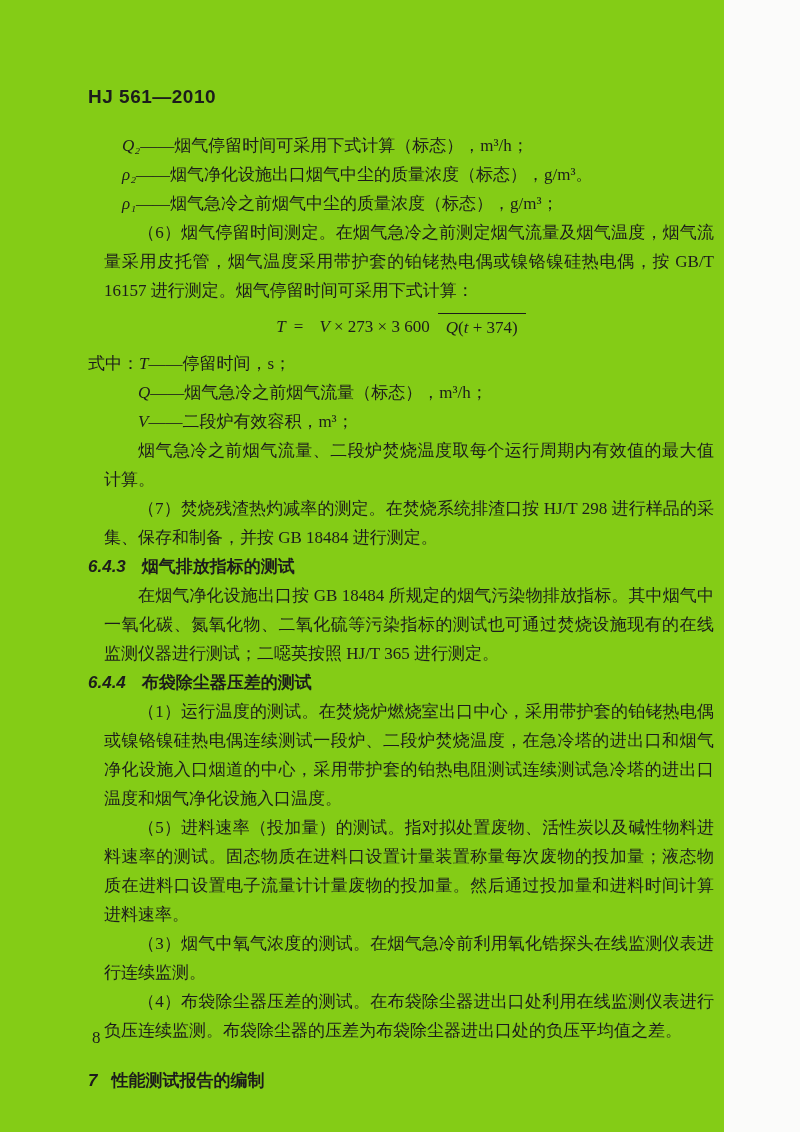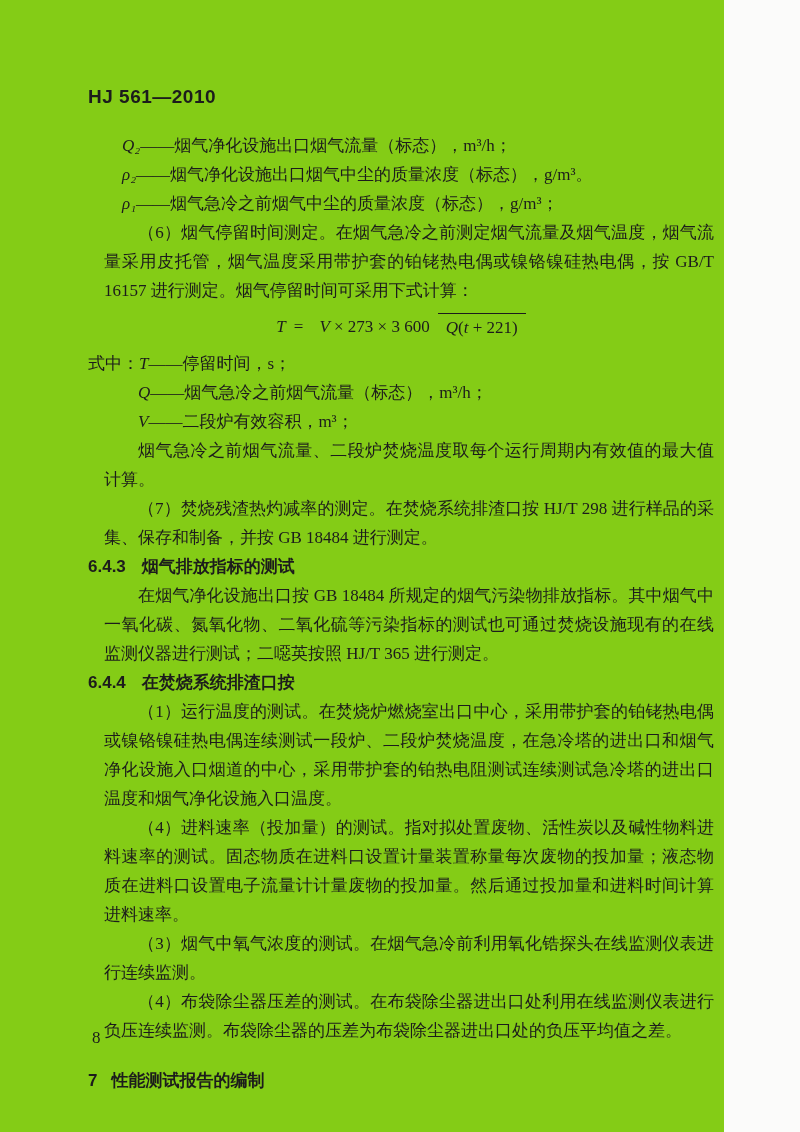--- a/index.html
+++ b/index.html
@@ -36,67 +36,67 @@
   .formula-row .lhs { font-style:italic; margin-right:8px; }
   .formula-row .eq { margin-right:8px; }
   .frac { display:inline-flex; flex-direction:row; vertical-align:middle; }
   .frac .fnum, .frac .fden { padding:0 8px; line-height:27px; }
   .frac .fden { border-top:1.4px solid #1c1c1c; }
   .mvar { font-style:italic; }
   .heading {
     font-family:"Liberation Sans","DejaVu Sans",sans-serif;
     font-weight:bold; font-size:17px; text-align:left;
   }
-  .heading .hnum { margin-right:16px; }
+  .heading .hnum { margin-right:16px;font-style:italic; }
   .chapter { margin-top:21px; margin-bottom:20px; }
   .chapter .hnum { margin-right:14px; }
   .page-num {
     position:absolute; left:92px; top:1028px; font-size:17px;
   }
 </style>
 </head>
 <body>
 
 <div class="page">
 
   <div class="doc-header">HJ 561—2010</div>
 
   <div class="content">
 
-    <p class="sym-def"><span class="sym">Q₂</span><span>——烟气净化设施出口烟气流量（标态），m³/h；</span></p>
+    <p class="sym-def"><span class="sym">Q₂</span><span>——烟气停留时间可采用下式计算（标态），m³/h；</span></p>
     <p class="sym-def"><span class="sym">ρ₂</span><span>——烟气净化设施出口烟气中尘的质量浓度（标态），g/m³。</span></p>
     <p class="sym-def"><span class="sym">ρ₁</span><span>——烟气急冷之前烟气中尘的质量浓度（标态），g/m³；</span></p>
 
     <p class="indent">（6）烟气停留时间测定。在烟气急冷之前测定烟气流量及烟气温度，烟气流量采用皮托管，烟气温度采用带护套的铂铑热电偶或镍铬镍硅热电偶，按 GB/T 16157 进行测定。烟气停留时间可采用下式计算：</p>
 
     <div class="formula-row">
       <span class="lhs">T</span>
       <span class="eq">=</span>
       <span class="frac">
         <span class="fnum"><span class="mvar">V</span><span> × 273 × 3 600</span></span>
-        <span class="fden"><span class="mvar">Q</span><span>(</span><span class="mvar">t</span><span> + 221)</span></span>
+        <span class="fden"><span class="mvar">Q</span><span>(</span><span class="mvar">t</span><span> + 374)</span></span>
       </span>
     </div>
 
     <p class="where"><span>式中：</span><span class="sym">T</span><span>——停留时间，s；</span></p>
     <p class="sub-def"><span class="sym">Q</span><span>——烟气急冷之前烟气流量（标态），m³/h；</span></p>
     <p class="sub-def"><span class="sym">V</span><span>——二段炉有效容积，m³；</span></p>
 
     <p class="indent">烟气急冷之前烟气流量、二段炉焚烧温度取每个运行周期内有效值的最大值计算。</p>
 
     <p class="indent">（7）焚烧残渣热灼减率的测定。在焚烧系统排渣口按 HJ/T 298 进行样品的采集、保存和制备，并按 GB 18484 进行测定。</p>
 
     <p class="heading"><span class="hnum">6.4.3</span><span>烟气排放指标的测试</span></p>
 
     <p class="indent">在烟气净化设施出口按 GB 18484 所规定的烟气污染物排放指标。其中烟气中一氧化碳、氮氧化物、二氧化硫等污染指标的测试也可通过焚烧设施现有的在线监测仪器进行测试；二噁英按照 HJ/T 365 进行测定。</p>
 
-    <p class="heading"><span class="hnum">6.4.4</span><span>在焚烧系统排渣口按</span></p>
+    <p class="heading"><span class="hnum">6.4.4</span><span>布袋除尘器压差的测试</span></p>
 
     <p class="indent">（1）运行温度的测试。在焚烧炉燃烧室出口中心，采用带护套的铂铑热电偶或镍铬镍硅热电偶连续测试一段炉、二段炉焚烧温度，在急冷塔的进出口和烟气净化设施入口烟道的中心，采用带护套的铂热电阻测试连续测试急冷塔的进出口温度和烟气净化设施入口温度。</p>
-    <p class="indent">（4）进料速率（投加量）的测试。指对拟处置废物、活性炭以及碱性物料进料速率的测试。固态物质在进料口设置计量装置称量每次废物的投加量；液态物质在进料口设置电子流量计计量废物的投加量。然后通过投加量和进料时间计算进料速率。</p>
+    <p class="indent">（5）进料速率（投加量）的测试。指对拟处置废物、活性炭以及碱性物料进料速率的测试。固态物质在进料口设置计量装置称量每次废物的投加量；液态物质在进料口设置电子流量计计量废物的投加量。然后通过投加量和进料时间计算进料速率。</p>
     <p class="indent">（3）烟气中氧气浓度的测试。在烟气急冷前利用氧化锆探头在线监测仪表进行连续监测。</p>
     <p class="indent">（4）布袋除尘器压差的测试。在布袋除尘器进出口处利用在线监测仪表进行负压连续监测。布袋除尘器的压差为布袋除尘器进出口处的负压平均值之差。</p>
 
     <p class="heading chapter"><span class="hnum">7</span><span>性能测试报告的编制</span></p>
 
   </div>
 
   <div class="page-num">8</div>
 
 </div>

